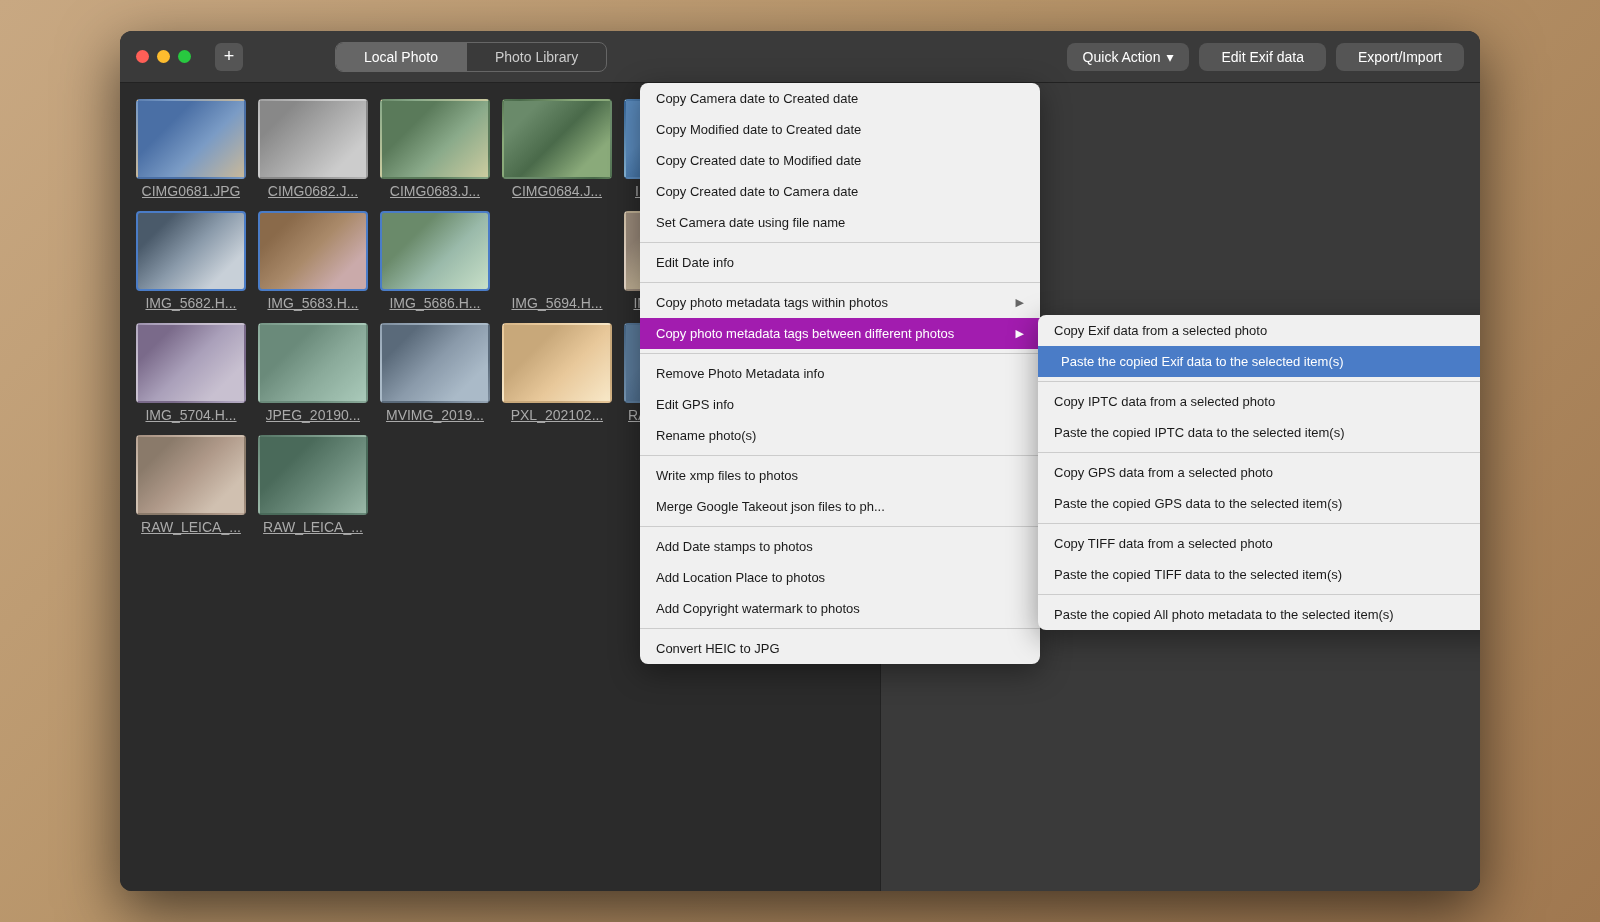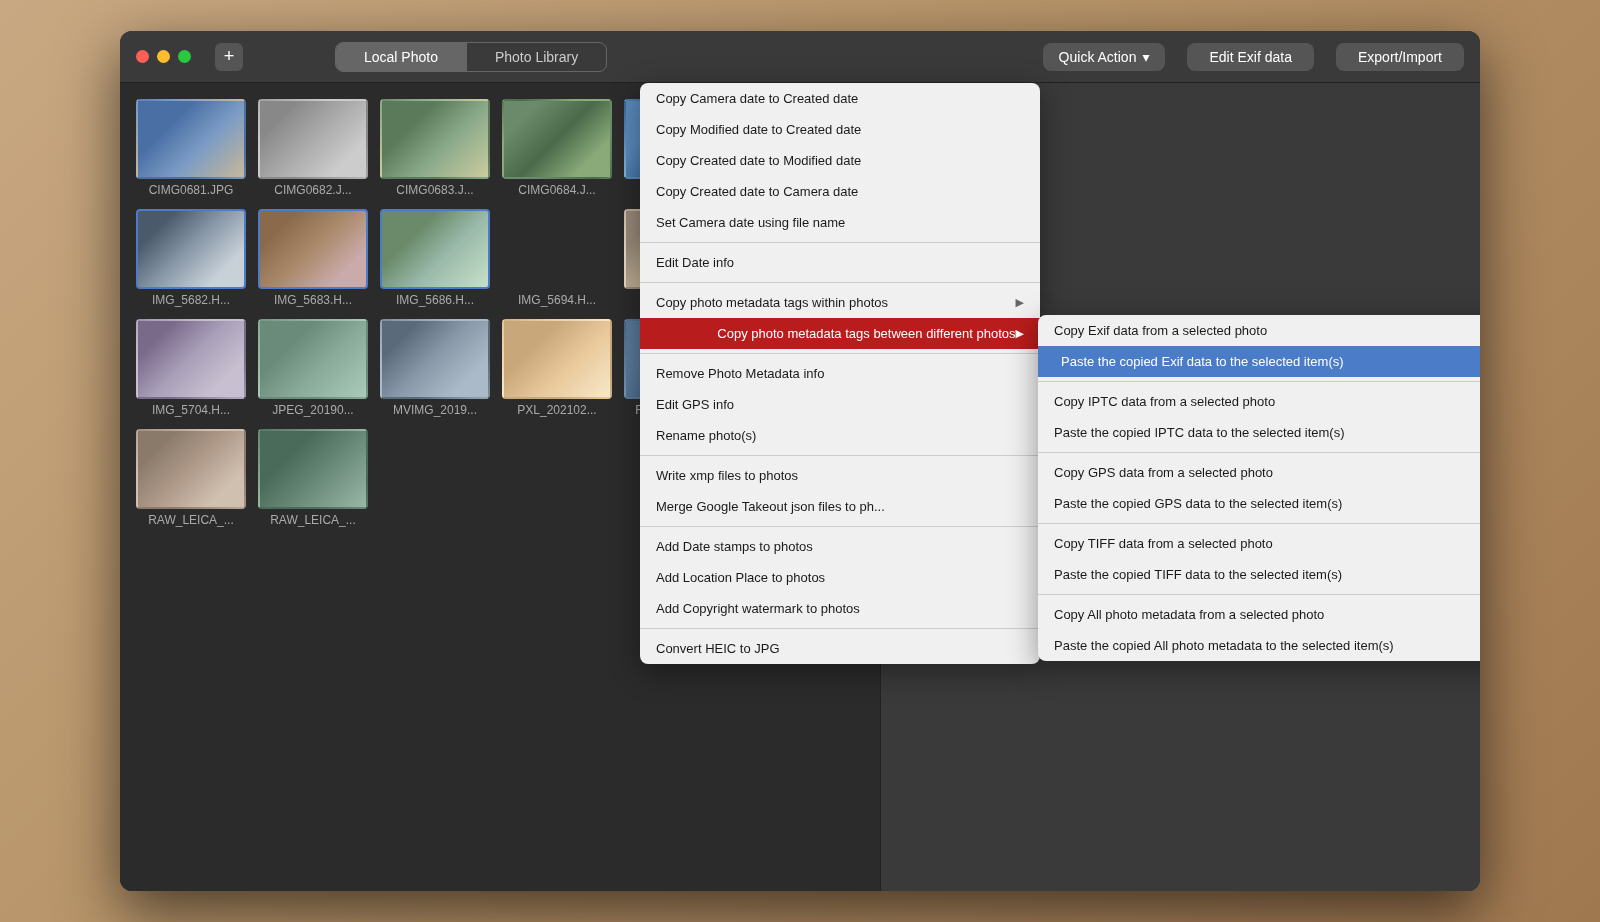--- a/index.html
+++ b/index.html
@@ -90,21 +90,21 @@
       color: #fff;
     }
 
     .tab-btn:not(:last-child) {
       border-right: 1.5px solid #666;
     }
 
     .toolbar-right {
       margin-left: auto;
       display: flex;
-      gap: 22px;
+      gap: 10px;
     }
 
     .toolbar-btn {
       padding: 6px 22px;
       background: #555;
       color: #fff;
       border: none;
       border-radius: 8px;
       font-size: 14px;
       cursor: pointer;
@@ -152,28 +152,29 @@
       overflow: hidden;
       border: 2px solid transparent;
       position: relative;
     }
 
     .photo-thumb.selected {
       border-color: #4a7cc7;
     }
 
     .photo-label {
-      font-size: 12px;
+      font-size: 14px;
       color: #aaa;
       margin-top: 4px;
       max-width: 110px;
       text-align: right;
       overflow: hidden;
       text-overflow: ellipsis;
       white-space: nowrap;
+      text-decoration: underline;
     }
 
     
     .photo-bg-1 { background: linear-gradient(135deg, #4a6fa5 30%, #7a9bc5 60%, #c8b89a 100%); }
     .photo-bg-2 { background: linear-gradient(135deg, #888 20%, #aaa 50%, #ccc 80%); }
     .photo-bg-3 { background: linear-gradient(135deg, #5a7a5a 30%, #8aaa8a 60%, #cccca0 100%); }
     .photo-bg-4 { background: linear-gradient(135deg, #6a8a6a 20%, #4a6a4a 50%, #8aaa7a 80%); }
     .photo-bg-5 { background: linear-gradient(135deg, #5a8abc 30%, #3a6a9c 60%, #8abadc 100%); }
     .photo-bg-6 { background: linear-gradient(135deg, #9abadc 30%, #c8d8e8 60%, #e8f0f8 100%); }
     .photo-bg-7 { background: linear-gradient(135deg, #4a5a6a 20%, #8a9aaa 50%, #c8d0d8 80%); }
@@ -229,23 +230,22 @@
       font-size: 13px;
       color: #1a1a1a;
       cursor: pointer;
       display: flex;
       align-items: center;
       justify-content: space-between;
       white-space: nowrap;
     }
 
     .menu-item.highlighted {
-      background: #b91c1c;
+      background: #a21caf;
       color: white;
-      justify-content: flex-end;
     }
 
     .menu-divider {
       height: 1px;
       background: #ccc;
       margin: 4px 0;
     }
 
     .menu-arrow {
       font-size: 11px;
@@ -523,20 +523,17 @@
       </div>
       <div class="submenu-divider"></div>
       <div class="submenu-item">
         <span>Copy TIFF data from a selected photo</span>
       </div>
       <div class="submenu-item">
         <span>Paste the copied TIFF data to the selected item(s)</span>
       </div>
       <div class="submenu-divider"></div>
       <div class="submenu-item">
-        <span>Copy All photo metadata from a selected photo</span>
-      </div>
-      <div class="submenu-item">
         <span>Paste the copied All photo metadata to the selected item(s)</span>
       </div>
     </div>
   </div>
 </div>
 
 </body></html>

